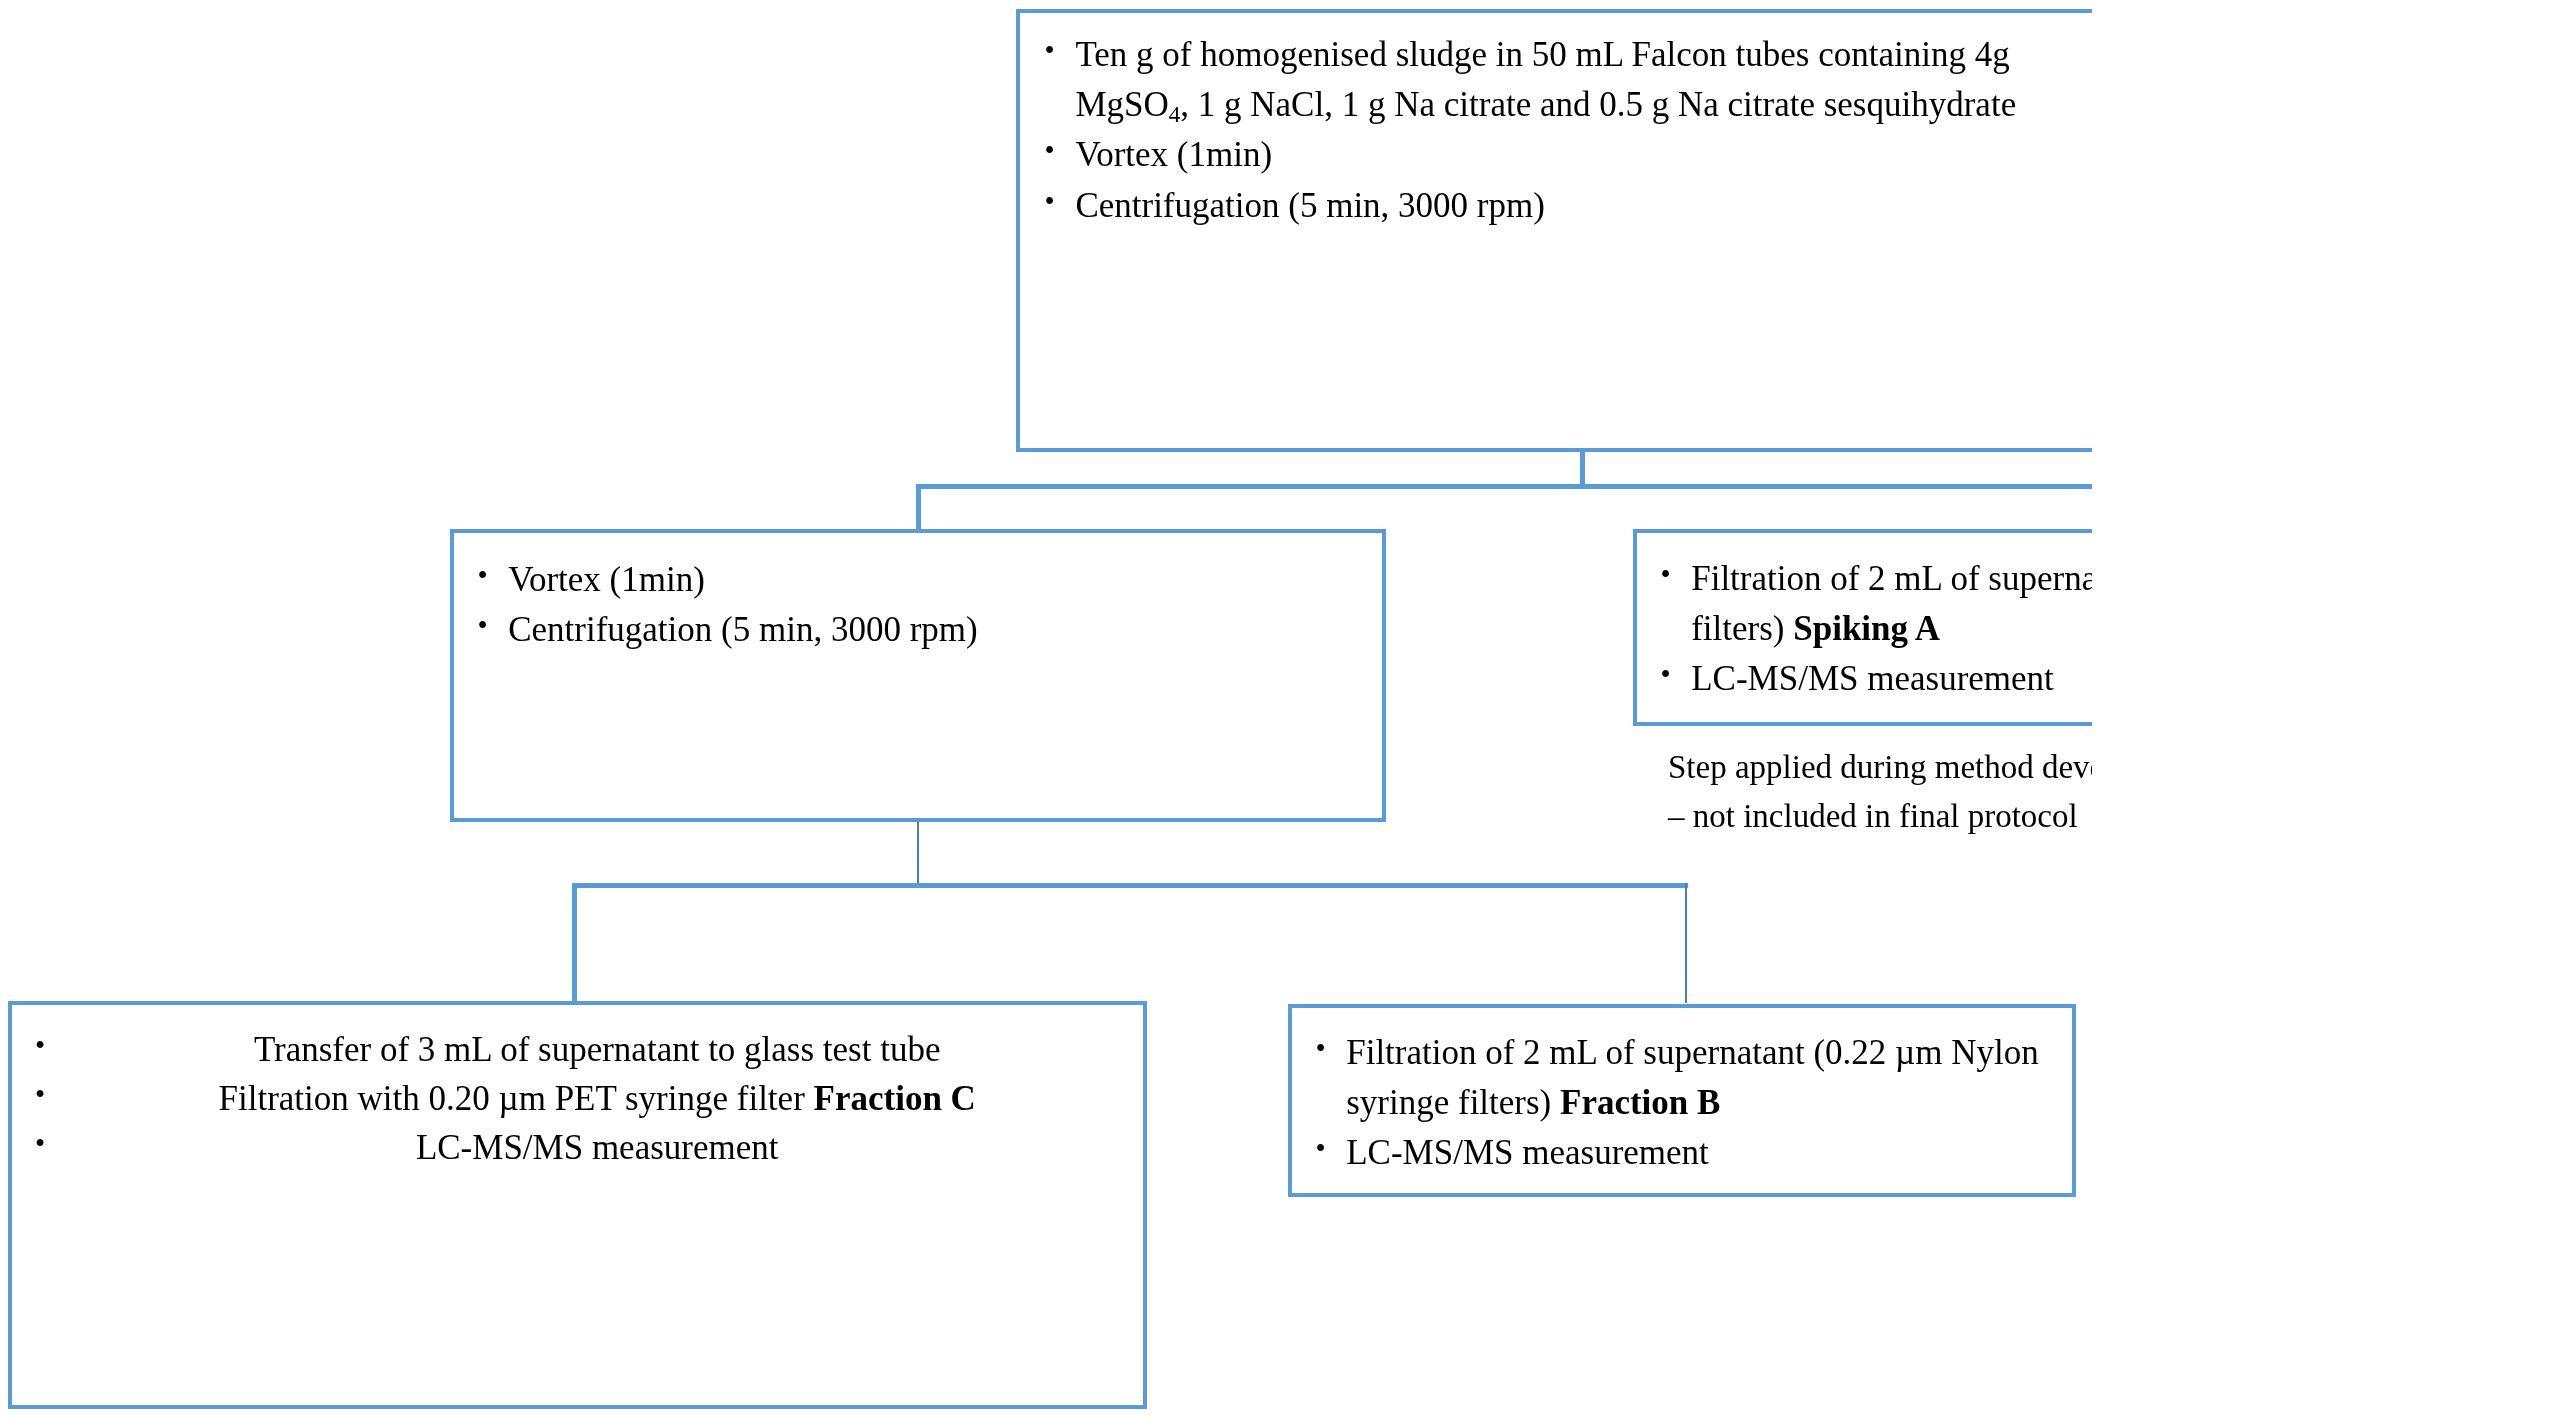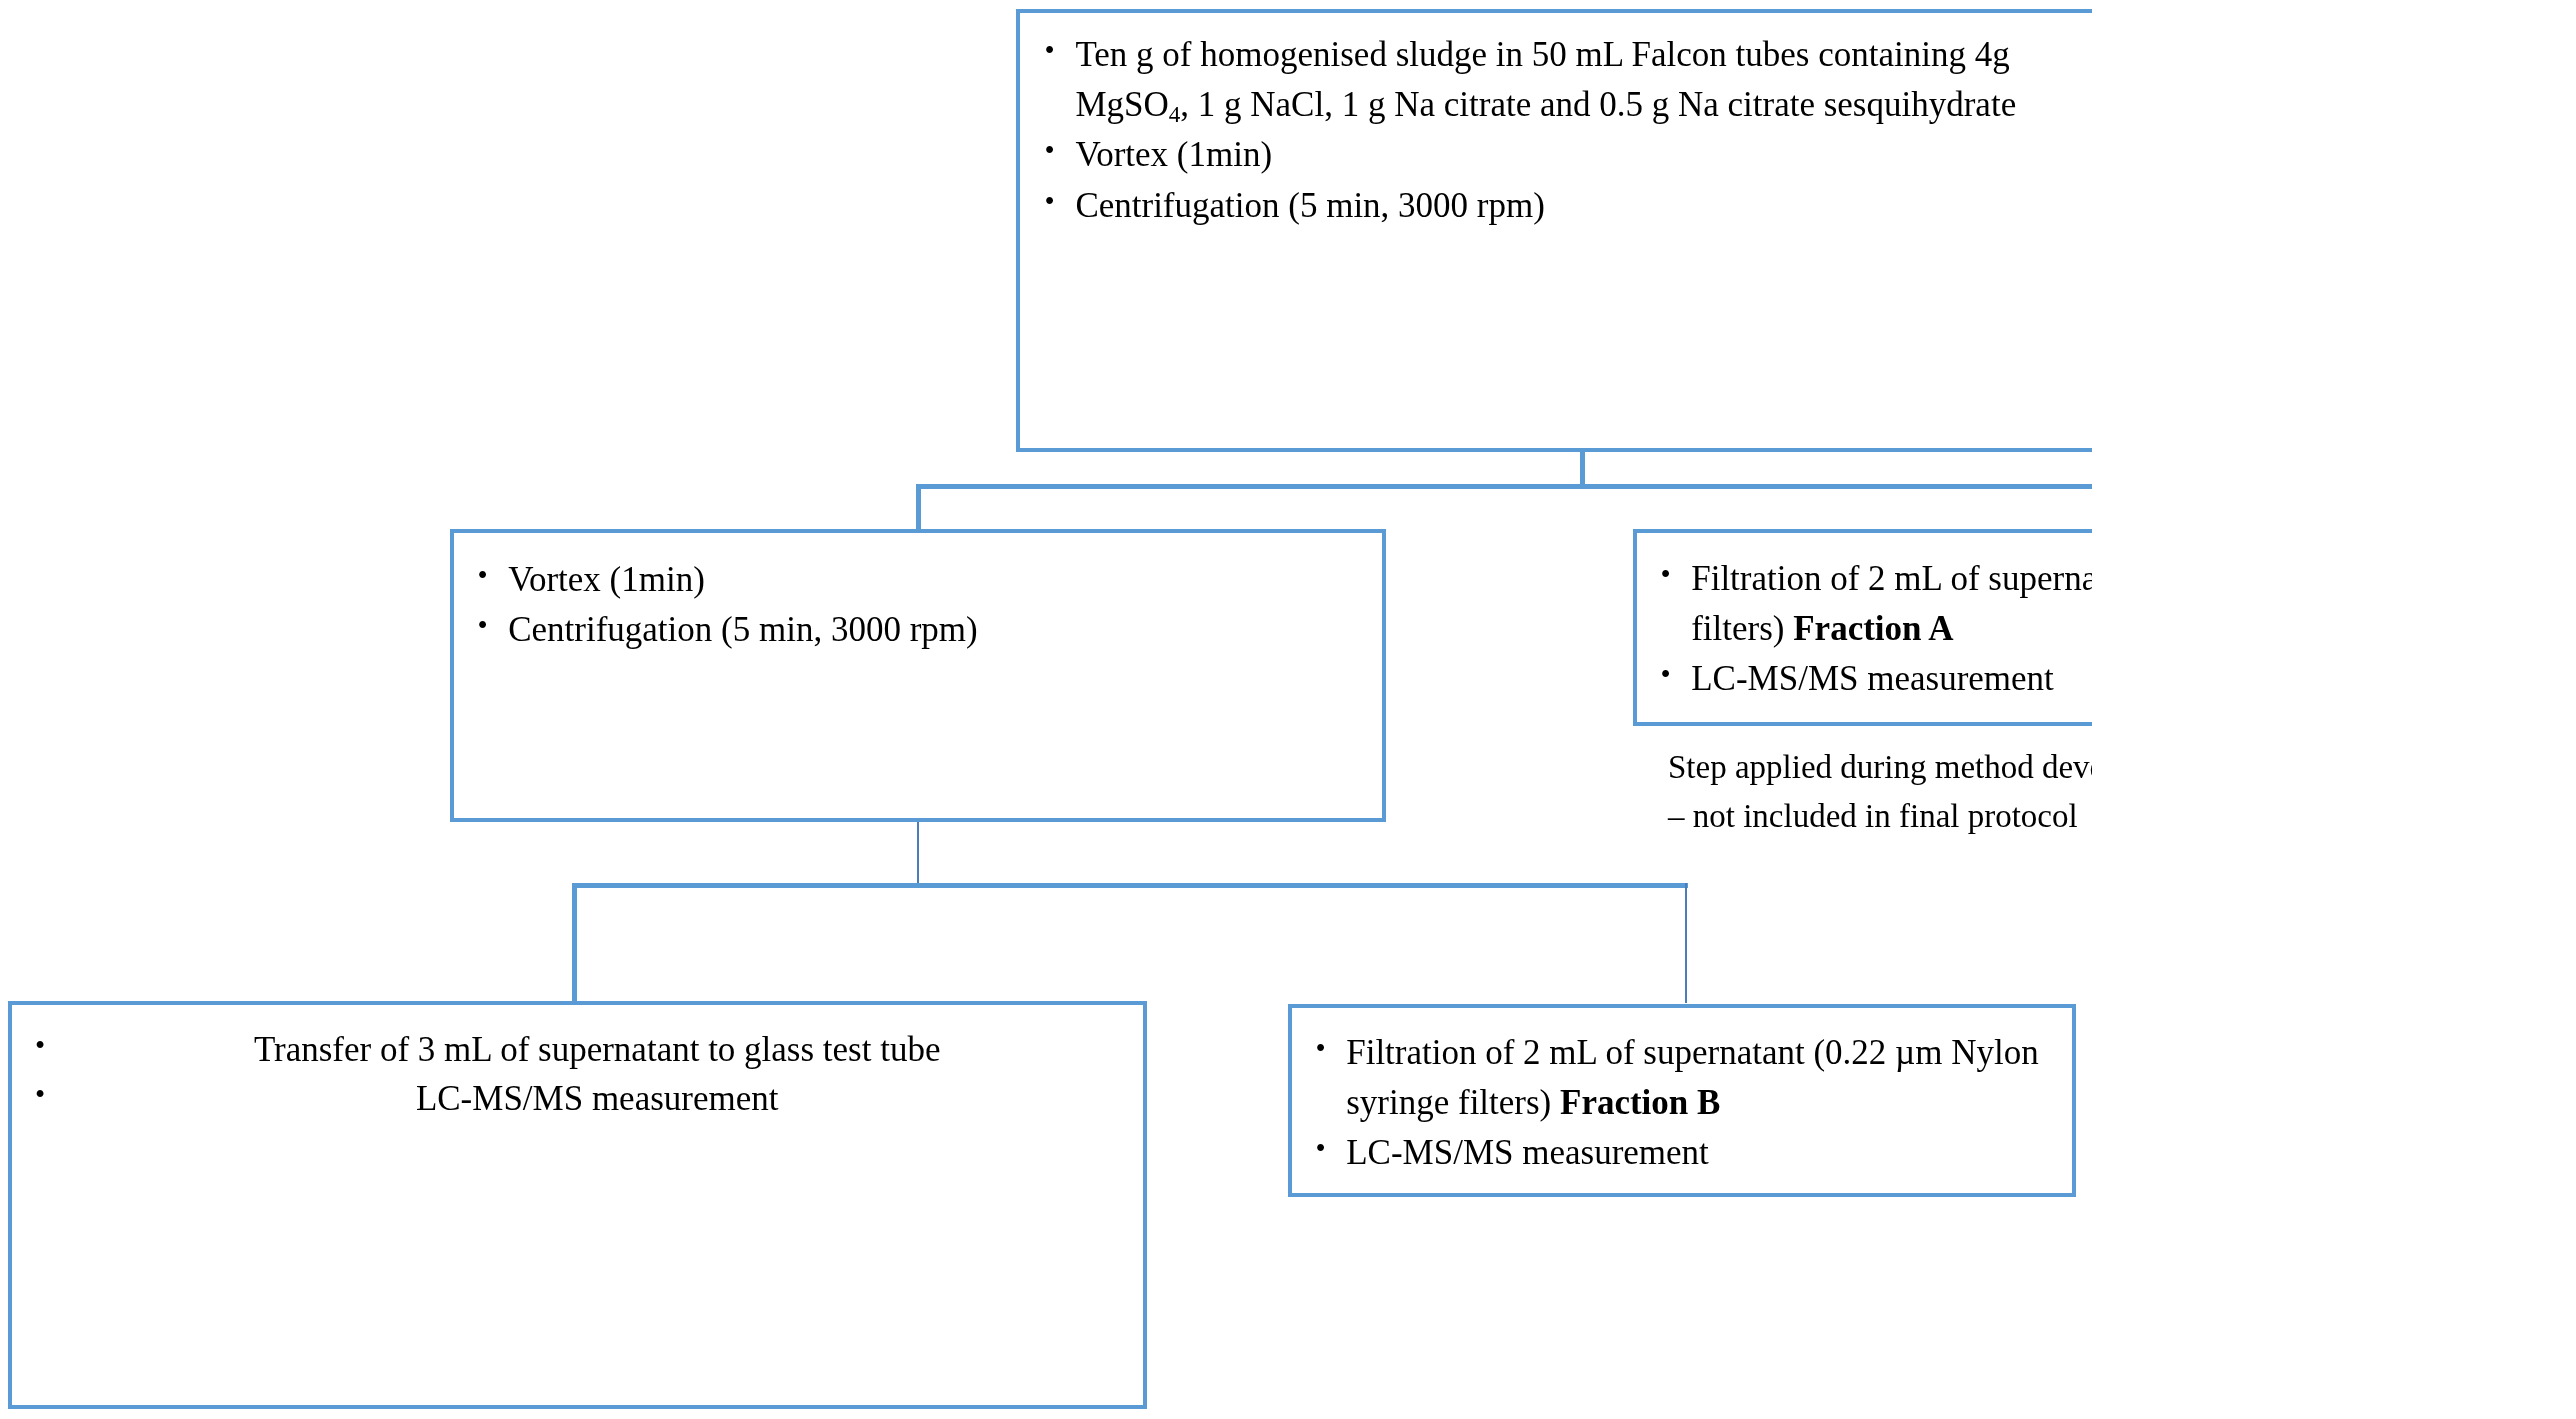--- a/index.html
+++ b/index.html
@@ -120,33 +120,34 @@
       <ul class="list">
         <li class="li"><span>Vortex (1min)</span></li>
         <li class="li"><span>Centrifugation (5 min, 3000 rpm)</span></li>
       </ul>
     </div>
   </div>
 
   <div class="box" id="box-frac-a">
     <div class="inner">
       <ul class="list">
-        <li class="li"><span>Filtration of 2 mL of supernatant (0.22 µm Nylon syringe filters) </span><b>Fraction A</b></li>
+        <li class="li"><span>Filtration of 2 mL of supernatant (0.22 µm Nylon syringe filters) </span><b>Spiking A</b></li>
         <li class="li"><span>LC-MS/MS measurement</span></li>
       </ul>
     </div>
   </div>
 
   <div class="note" style="left:1668px; top:743px; width:879px;">Step applied during method development
 – not included in final protocol</div>
 
   <div class="box" id="box-bot-left">
     <div class="inner">
       <ul class="list">
         <li class="li tight"><span>Transfer of 3 mL of supernatant to glass test tube</span></li>
+        <li class="li tight"><span>Filtration  with 0.20 µm PET syringe filter </span><b>Fraction C</b></li>
         <li class="li tight"><span>LC-MS/MS measurement</span></li>
       </ul>
     </div>
   </div>
 
   <div class="box" id="box-frac-b">
     <div class="inner">
       <ul class="list">
         <li class="li"><span>Filtration  of 2 mL of supernatant (0.22 µm Nylon syringe filters) </span><b>Fraction B</b></li>
         <li class="li"><span>LC-MS/MS measurement</span></li>

